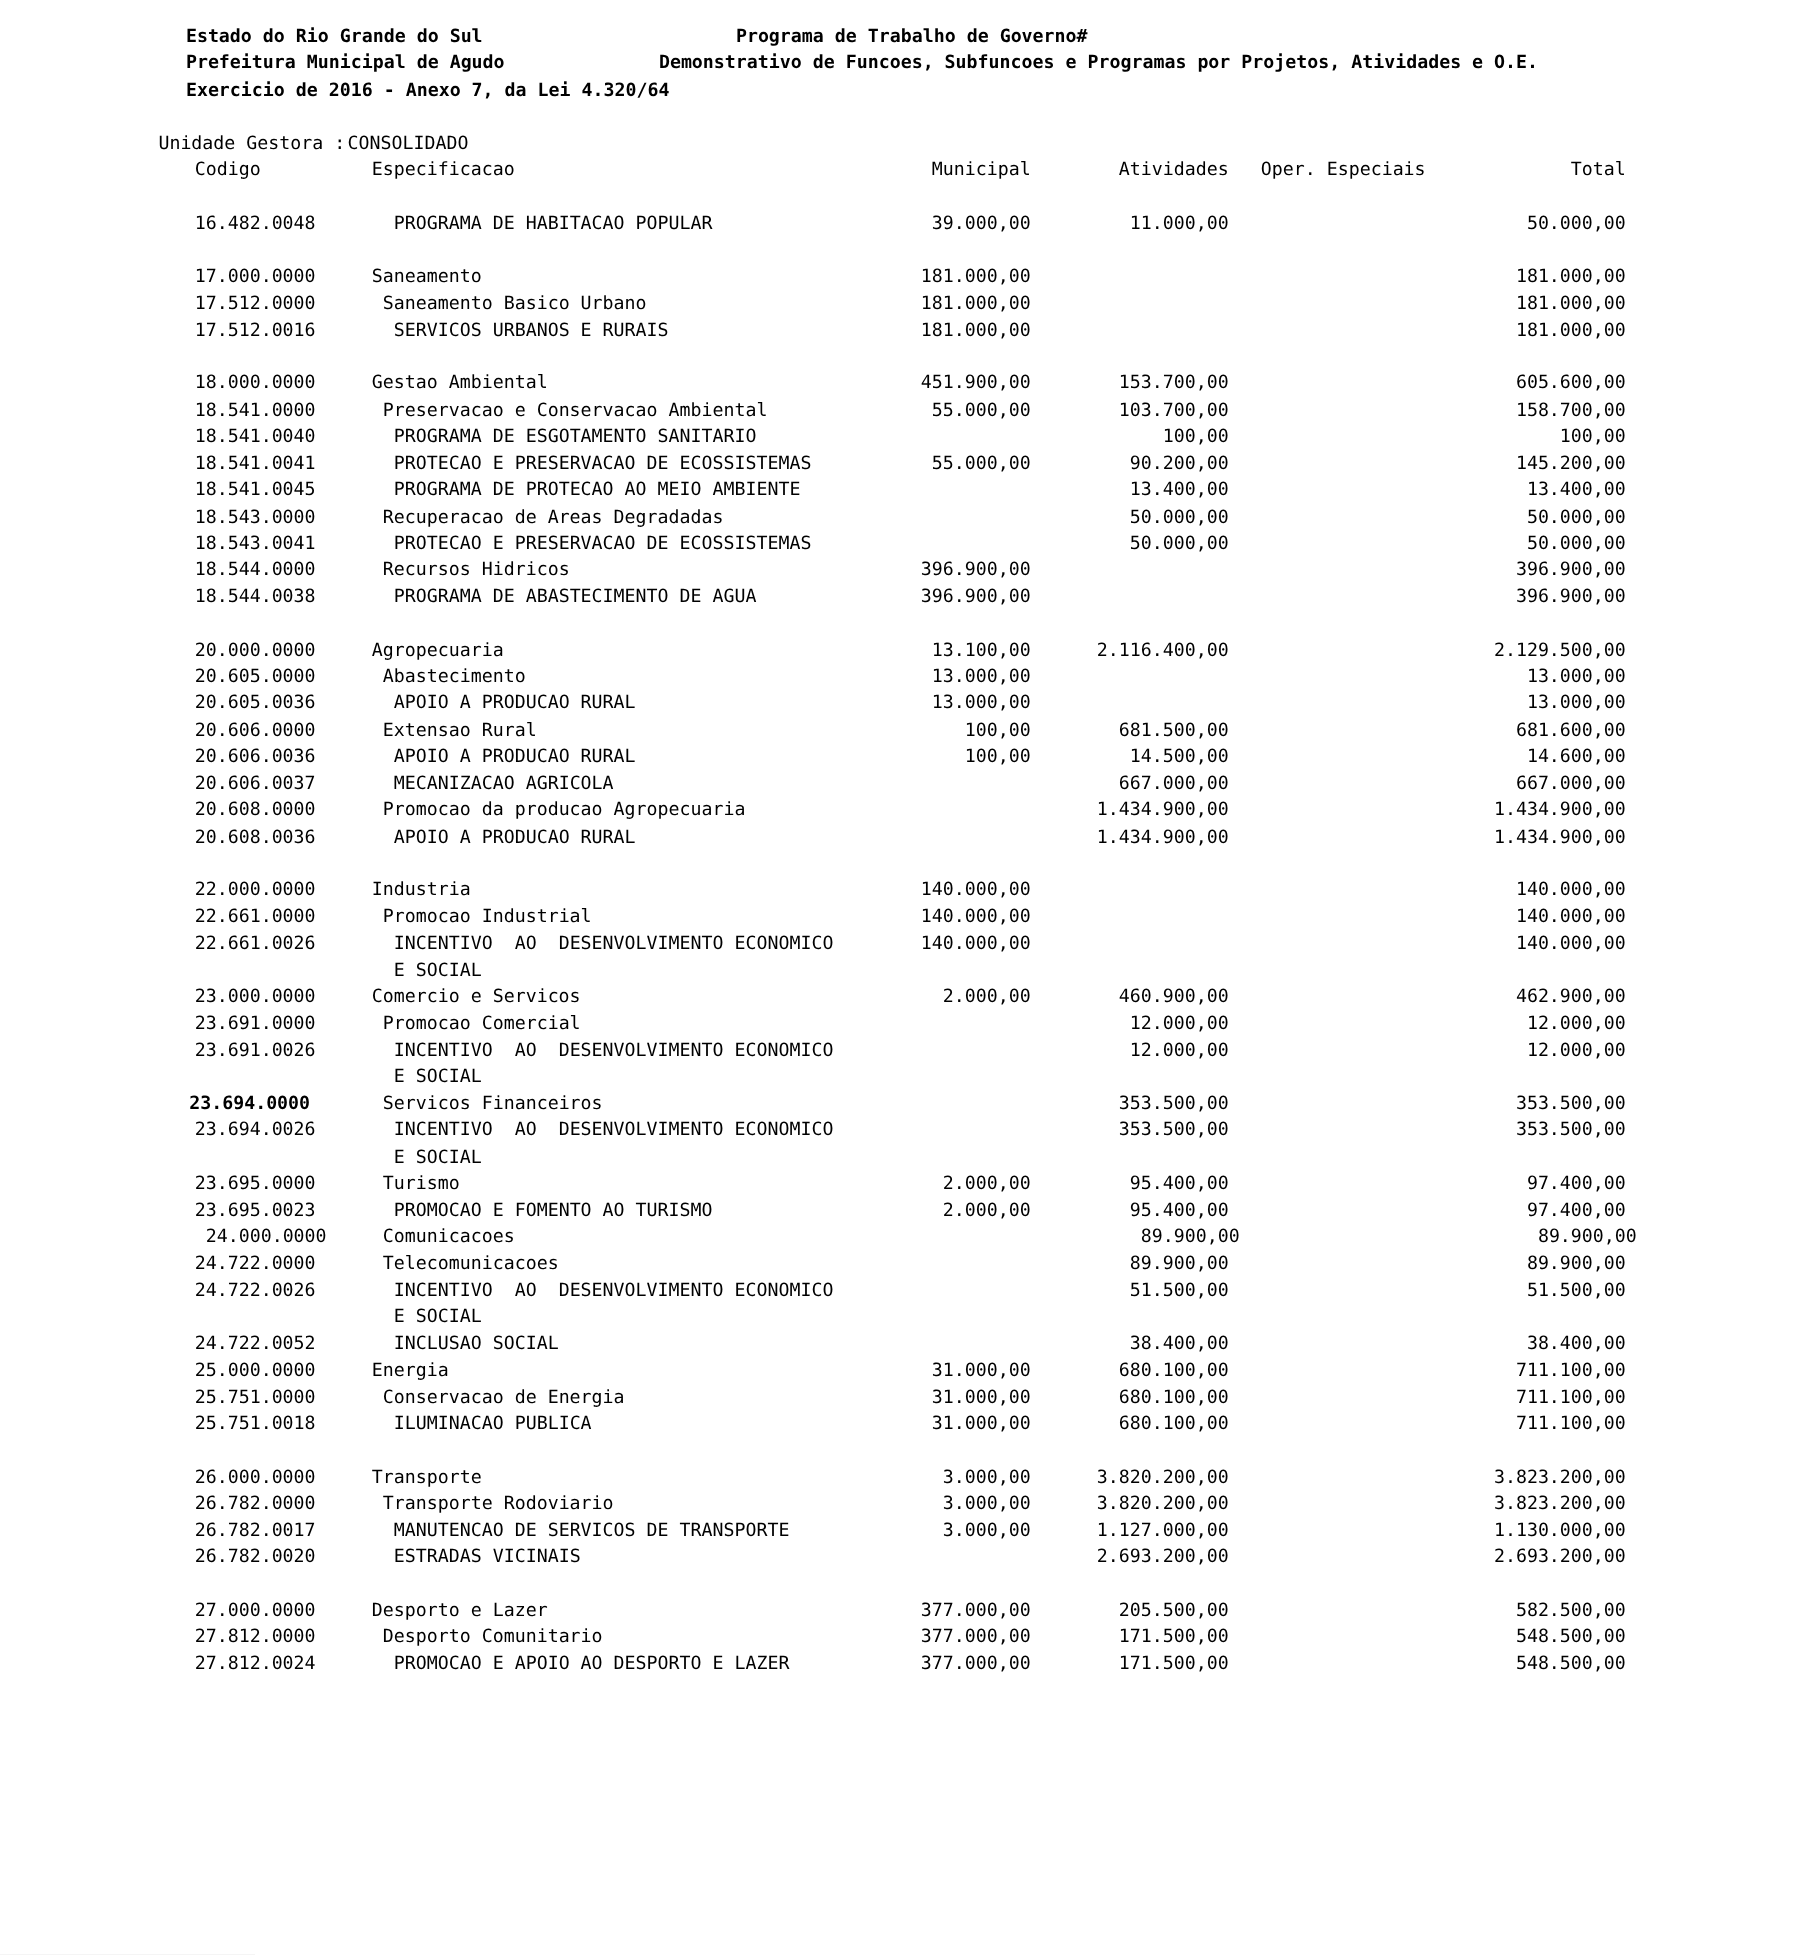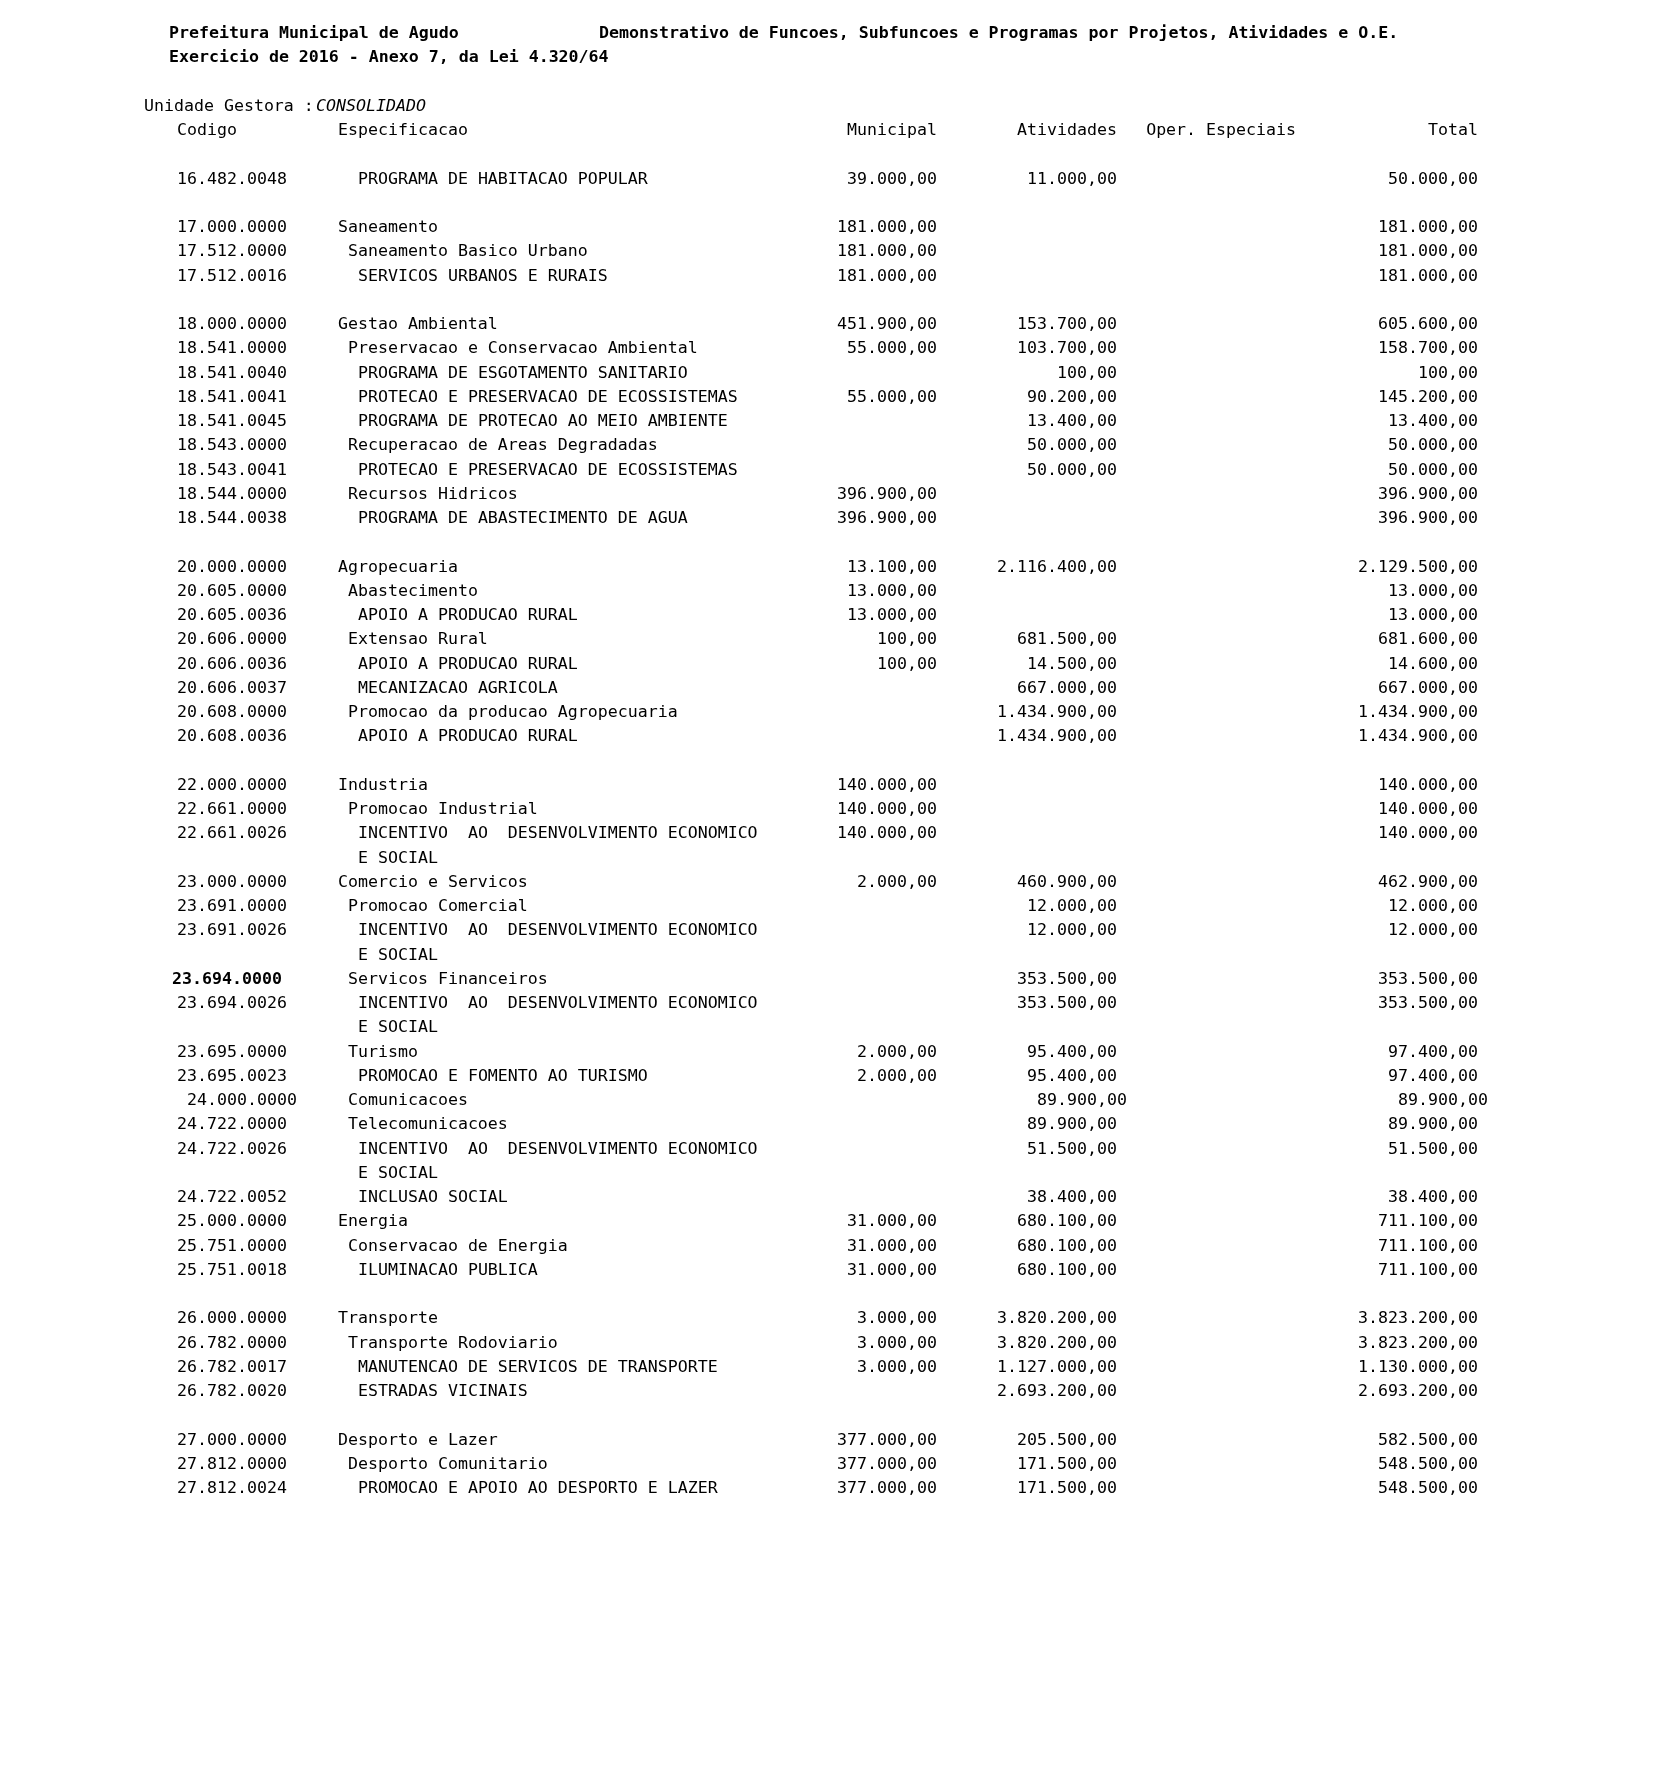--- a/index.html
+++ b/index.html
@@ -16,37 +16,41 @@
     padding-top:21px;
   }
   .line{position:relative;height:24.25px;line-height:24.25px;white-space:pre;}
   .bold{font-weight:bold;}
   .abs{position:absolute;top:0;white-space:pre;}
   
   .org-left{left:169px;}
   .hdr-center-1{left:669px;}
   .hdr-center-2{left:599px;}
   .ug-label{left:144px;}
-  .ug-value{left:316px;font-style:italic;}
+  .ug-value{left:316px;}
   
   .c-code{left:177px;}
   .c-espec{left:338px;}
   .c-proj{right:716px;text-align:right;}
   .c-ativ{right:536px;text-align:right;}
   .c-oper{right:357px;text-align:right;}
   .c-total{right:175px;text-align:right;}
   .h-codigo{left:177px;}
   .h-espec{left:338px;}
 </style>
 </head>
 <body>
 
 <div class="page">
 
   <div class="line">
+    <span class="abs org-left bold">Estado do Rio Grande do Sul</span>
+    <span class="abs hdr-center-1 bold">Programa de Trabalho de Governo#</span>
+  </div>
+  <div class="line">
     <span class="abs org-left bold">Prefeitura Municipal de Agudo</span>
     <span class="abs hdr-center-2 bold">Demonstrativo de Funcoes, Subfuncoes e Programas por Projetos, Atividades e O.E.</span>
   </div>
   <div class="line">
     <span class="abs org-left bold">Exercicio de 2016 - Anexo 7, da Lei 4.320/64</span>
   </div>
   <div class="line"></div>
 
   <div class="line">
     <span class="abs ug-label">Unidade Gestora :</span>

